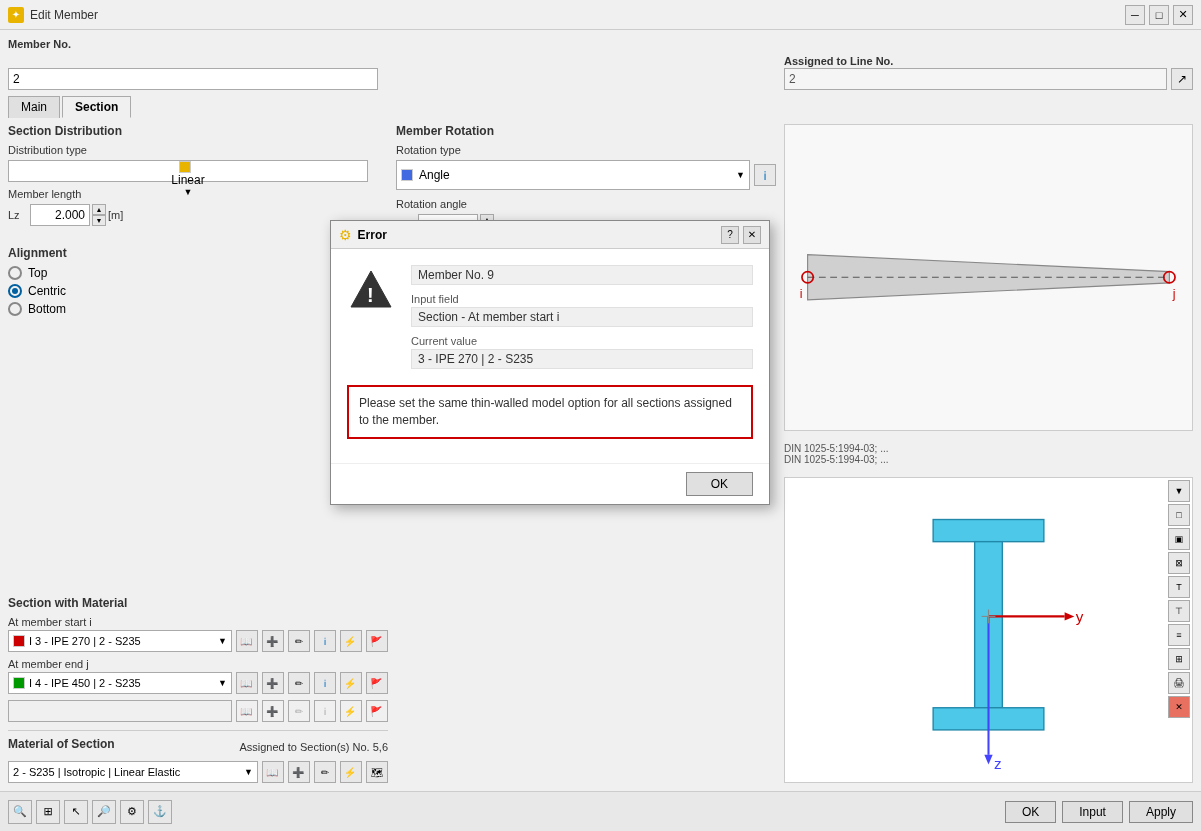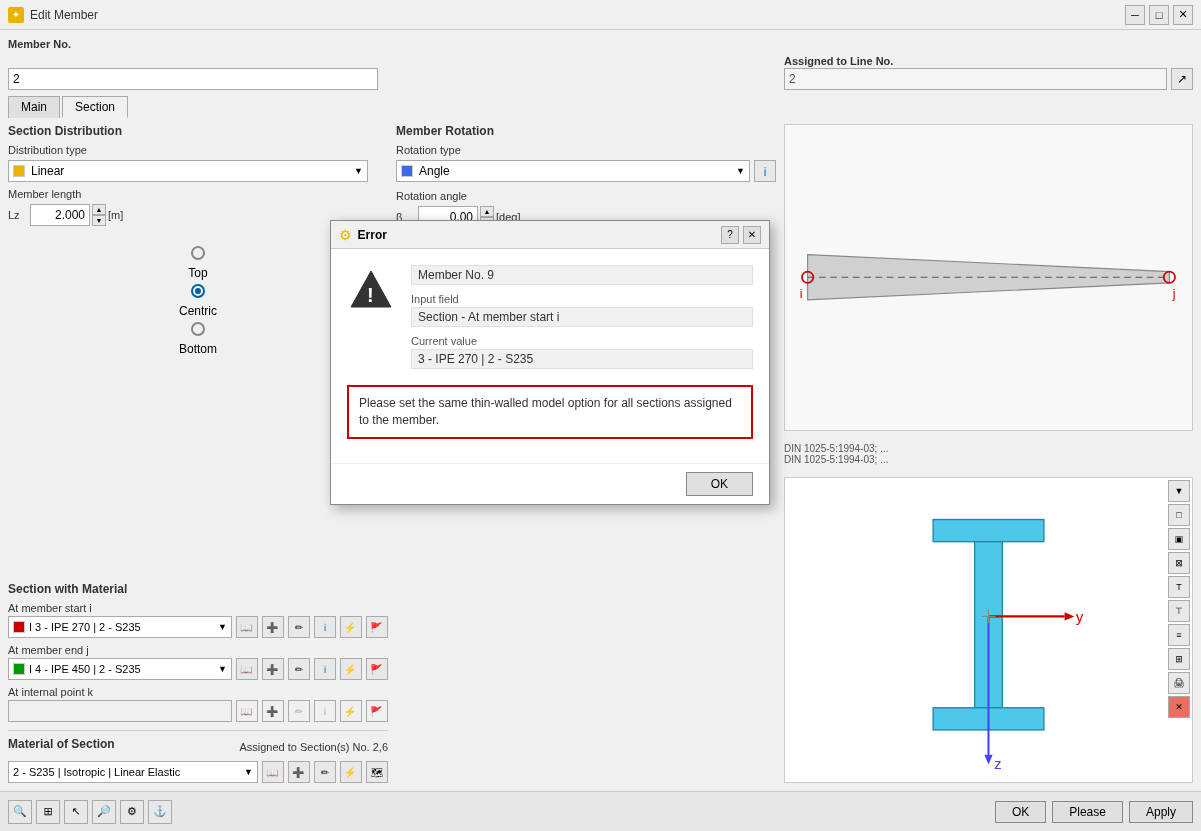--- a/index.html
+++ b/index.html
@@ -105,21 +105,21 @@
     .tab {
       padding: 3px 12px;
       border: 1px solid #aaa;
       background: #e0e0e0;
       cursor: pointer;
       font-size: 12px;
       border-bottom: none;
     }
     .tab.active {
       background: #f0f0f0;
-      font-weight: 400;
+      font-weight: 700;
       border-bottom: 1px solid #f0f0f0;
     }
 
     
     .panels-row {
       display: flex;
       gap: 8px;
       flex: 1;
     }
 
@@ -196,21 +196,20 @@
     .radio-group {
       display: flex;
       flex-direction: column;
       gap: 4px;
     }
     .radio-item {
       display: flex;
       align-items: center;
       gap: 6px;
       font-size: 12px;
-      flex-direction: column;
     }
     .radio-circle {
       width: 14px; height: 14px;
       border-radius: 50%;
       border: 2px solid #888;
       display: flex; align-items: center; justify-content: center;
     }
     .radio-circle.checked {
       border-color: #0060a0;
     }
@@ -500,41 +499,42 @@
 
     <div class="panels-row">
 
       <div class="left-panel">
 
         <div class="panel-section">
           <div class="section-title">Section Distribution</div>
           <div class="form-row">
             <span class="form-label">Distribution type</span>
           </div>
-          <div class="select-field" style="width: 360px; height:22px; border:1px solid #aaa; background:white; display:flex; align-items:center; padding: 0 4px; margin-bottom:6px;">
+          <div class="select-field" style="width: 360px; height:22px; border:1px solid #aaa; background:white; display:flex; align-items:center; padding: 0 4px; margin-bottom:6px;flex-direction:column;">
             <span style="display:inline-block; width:12px; height:12px; background:#e8b400; margin-right:6px; border:1px solid #ccc; flex-shrink:0;"></span>
             <span style="flex:1;">Linear</span>
             <span style="font-size:9px;">▼</span>
           </div>
 
           <div class="form-row">
             <span class="form-label">Member length</span>
           </div>
           <div class="spinner-group">
             <span class="spinner-label">Lz</span>
             <input class="spinner-input" type="text" value="2.000" style="">
             <div style="display:flex; flex-direction:column;">
               <button style="width:14px; height:11px; border:1px solid #aaa; background:#e8e8e8; cursor:pointer; font-size:7px; padding:0;">▲</button>
               <button style="width:14px; height:11px; border:1px solid #aaa; background:#e8e8e8; cursor:pointer; font-size:7px; padding:0;">▼</button>
             </div>
             <span class="spinner-unit">[m]</span>
           </div>
         </div>
 
         <div class="panel-section" style="margin-top: 12px;">
+          <div class="section-title">Alignment</div>
           <div class="radio-group">
             <label class="radio-item">
               <div class="radio-circle"></div>
               <span>Top</span>
             </label>
             <label class="radio-item">
               <div class="radio-circle checked"></div>
               <span>Centric</span>
             </label>
             <label class="radio-item">
@@ -577,37 +577,36 @@
               <button class="icon-btn" style="font-size:10px;">📖</button>
               <button class="icon-btn" style="font-size:10px;">➕</button>
               <button class="icon-btn" style="font-size:10px;">✏</button>
               <button class="icon-btn" style="font-size:10px; color:#0070c0;">ℹ</button>
               <button class="icon-btn" style="font-size:10px;">⚡</button>
               <button class="icon-btn" style="font-size:10px;">🚩</button>
             </div>
           </div>
 
           <div class="material-row">
-            <div class="material-label">At internal point k</div>
             <div class="material-input-row">
               <div class="section-select" style="flex:1; background:#f0f0f0;">
               </div>
               <button class="icon-btn" style="font-size:10px; background:#f0f0f0; color:#aaa;">📖</button>
               <button class="icon-btn" style="font-size:10px; background:#f0f0f0; color:#aaa;">➕</button>
               <button class="icon-btn" style="font-size:10px; background:#f0f0f0; color:#aaa;">✏</button>
               <button class="icon-btn" style="font-size:10px; background:#f0f0f0; color:#aaa;">ℹ</button>
               <button class="icon-btn" style="font-size:10px; background:#f0f0f0; color:#aaa;">⚡</button>
               <button class="icon-btn" style="font-size:10px; background:#f0f0f0; color:#aaa;">🚩</button>
             </div>
           </div>
 
           <div class="material-section" style="margin-top:8px;">
             <div class="material-header-row">
               <span class="section-title">Material of Section</span>
-              <span class="assigned-text">Assigned to Section(s) No. 2,6</span>
+              <span class="assigned-text">Assigned to Section(s) No. 5,6</span>
             </div>
             <div class="material-input-row">
               <div class="section-select" style="flex:1;">
                 <span style="flex:1; font-size:11px;">2 - S235 | Isotropic | Linear Elastic</span>
                 <span style="font-size:9px;">▼</span>
               </div>
               <button class="icon-btn" style="font-size:10px;">📖</button>
               <button class="icon-btn" style="font-size:10px;">➕</button>
               <button class="icon-btn" style="font-size:10px;">✏</button>
               <button class="icon-btn" style="font-size:10px;">⚡</button>
@@ -617,21 +616,21 @@
         </div>
       </div>
 
       <div class="middle-panel">
         <div class="panel-section">
           <div class="section-title">Member Rotation</div>
           <div class="form-row">
             <span class="form-label">Rotation type</span>
           </div>
           <div style="display:flex; align-items:center; gap:4px; margin-bottom:8px;">
-            <div class="select-field" style="flex:1; border:1px solid #aaa; background:white; height:22px; padding:0 4px;">
+            <div class="select-field" style="flex:1; border:1px solid #aaa; background:white; height:30px; padding:0 4px;">
               <span style="display:inline-block; width:12px; height:12px; background:#4169e1; margin-right:6px; border:1px solid #ccc; flex-shrink:0;"></span>
               <span style="flex:1;">Angle</span>
               <span style="font-size:9px;">▼</span>
             </div>
             <button class="icon-btn" style="color:#0070c0;">ℹ</button>
           </div>
 
           <div class="form-row">
             <span class="form-label">Rotation angle</span>
           </div>
@@ -712,21 +711,21 @@
     <div class="bottom-left">
       <button class="tb-icon">🔍</button>
       <button class="tb-icon">⊞</button>
       <button class="tb-icon">↖</button>
       <button class="tb-icon">🔎</button>
       <button class="tb-icon">⚙</button>
       <button class="tb-icon">⚓</button>
     </div>
     <div class="bottom-right">
       <button class="action-btn">OK</button>
-      <button class="action-btn">Please</button>
+      <button class="action-btn">Input</button>
       <button class="action-btn">Apply</button>
     </div>
   </div>
 </div>
 
 <div class="dialog-overlay">
   <div class="error-dialog">
 
     <div class="dialog-title-bar">
       <div class="dialog-title-left">

